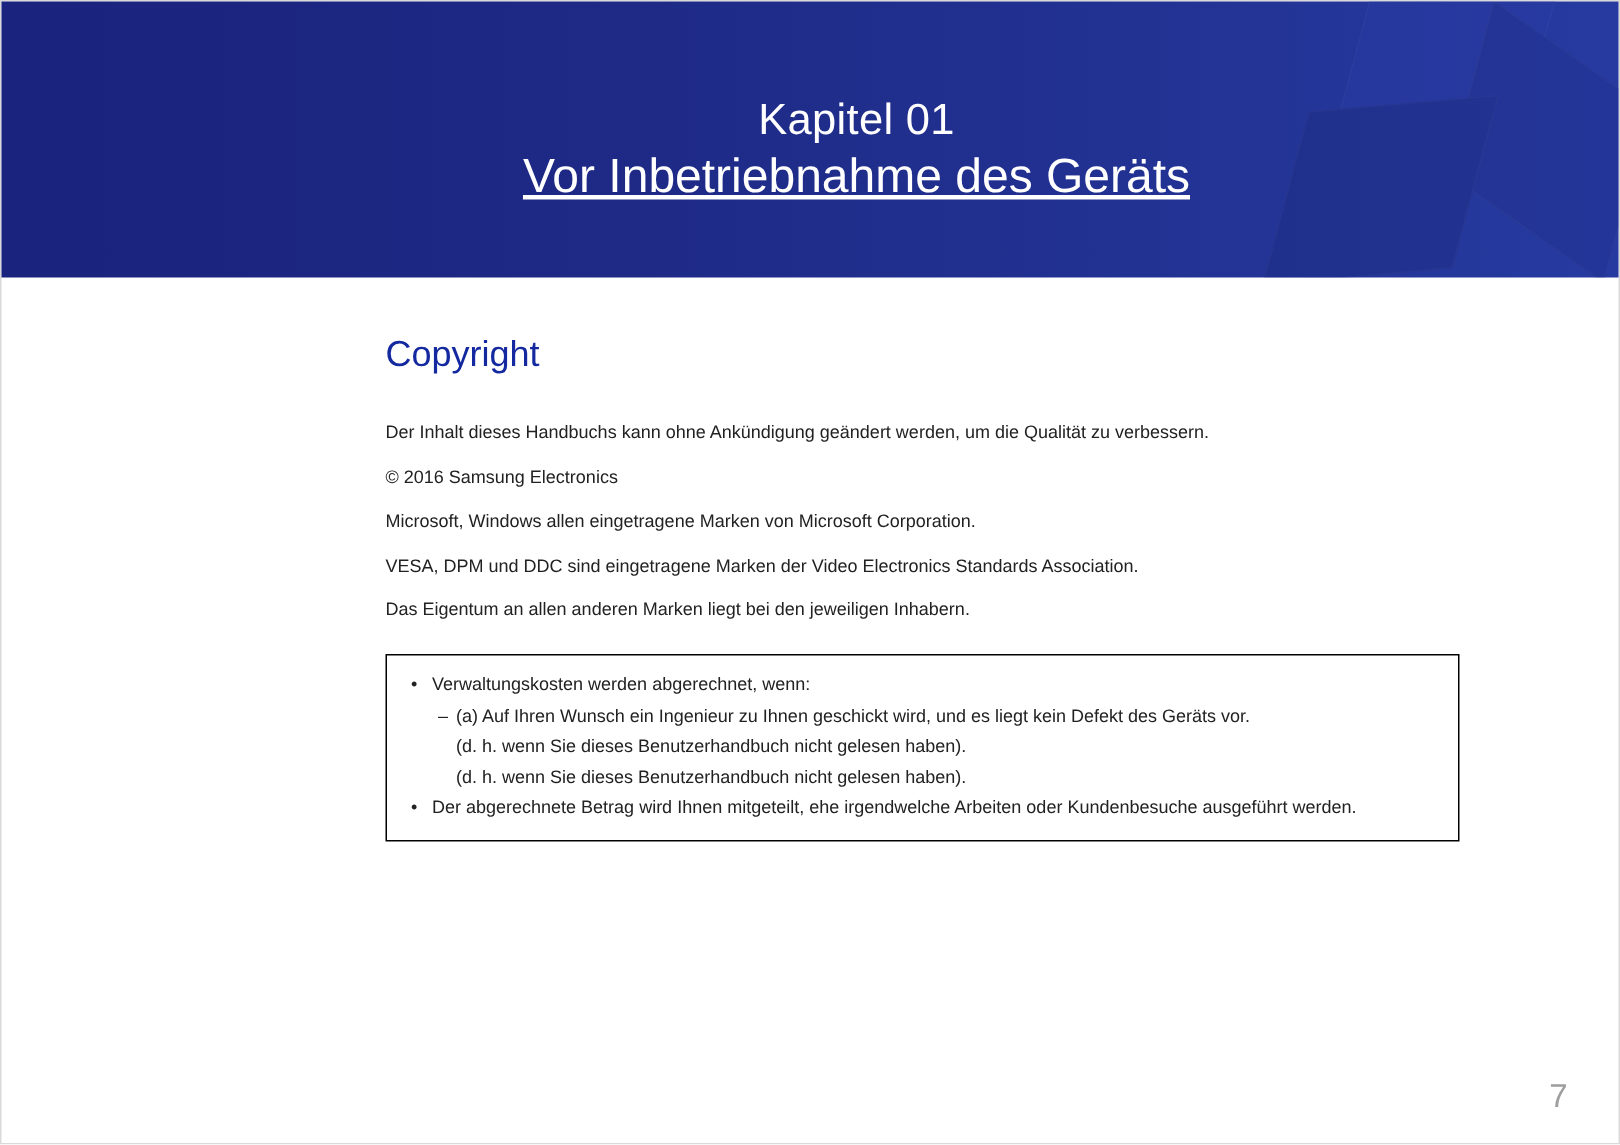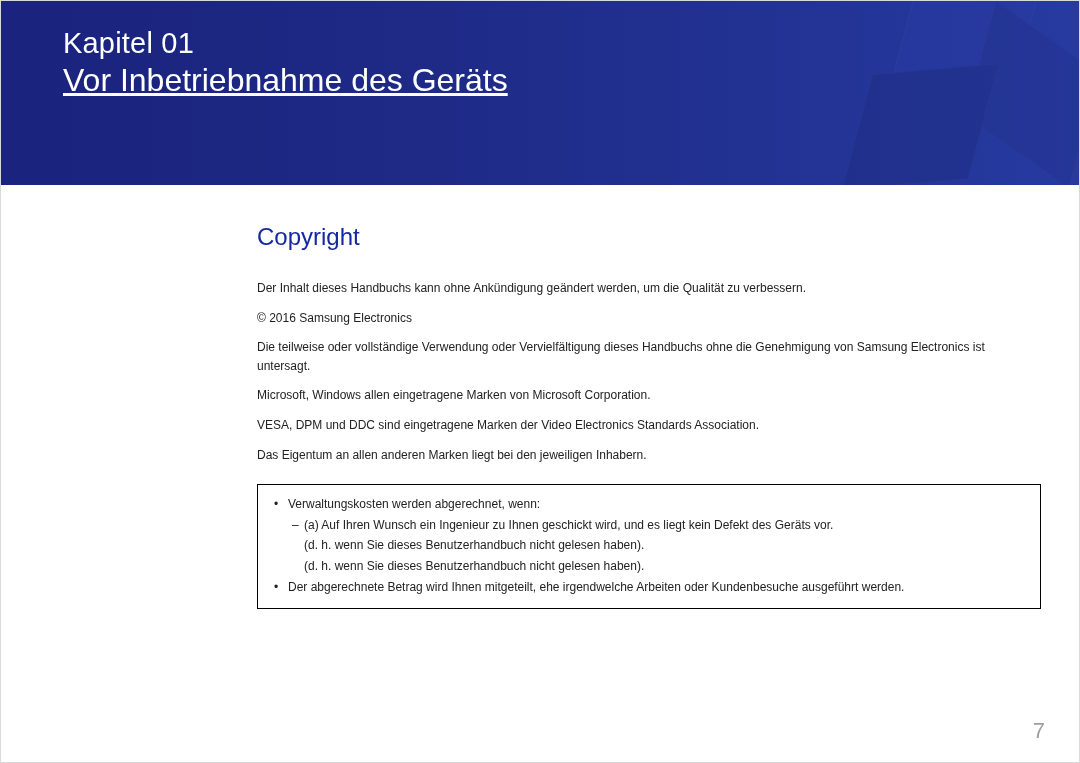--- a/index.html
+++ b/index.html
@@ -10,21 +10,22 @@
     height: 763px;
     background: #ffffff;
     border: 1px solid #d9d9d9;
   }
   .banner {
     position: relative;
     width: 100%;
     height: 184px;
     background: linear-gradient(90deg, #1a237e 0%, #1e2a86 40%, #263aa0 100%);
     overflow: hidden;
-    padding: 26px 0 0 62px;
+    padding: 63px 0 0 62px;
+    text-align: center;
   }
   .banner .cubes {
     position: absolute;
     right: -30px;
     top: -30px;
     width: 260px;
     height: 260px;
     opacity: 0.35;
     transform: rotate(15deg);
   }
@@ -62,21 +63,21 @@
   .para {
     font-size: 12px;
     color: #222;
     line-height: 1.55;
     margin-bottom: 11px;
   }
   .notice-box {
     border: 1px solid #000;
     margin-top: 20px;
     padding: 10px 14px 10px 6px;
-    width: 784px;
+    width: 716px;
   }
   .notice-box ul {
     list-style: none;
   }
   .notice-box li.bullet {
     position: relative;
     padding-left: 24px;
     font-size: 12px;
     color: #222;
     line-height: 1.55;
@@ -130,21 +131,20 @@
     </div>
     <div class="chapter-label">Kapitel 01</div>
     <div class="chapter-title">Vor Inbetriebnahme des Geräts</div>
   </div>
 
   <div class="content">
     <h2 class="section-heading">Copyright</h2>
 
     <p class="para">Der Inhalt dieses Handbuchs kann ohne Ankündigung geändert werden, um die Qualität zu verbessern.</p>
     <p class="para">© 2016 Samsung Electronics</p>
-    <p class="para">Die teilweise oder vollständige Verwendung oder Vervielfältigung dieses Handbuchs ohne die Genehmigung von Samsung Electronics ist untersagt.</p>
     <p class="para">Microsoft, Windows allen eingetragene Marken von Microsoft Corporation.</p>
     <p class="para">VESA, DPM und DDC sind eingetragene Marken der Video Electronics Standards Association.</p>
     <p class="para">Das Eigentum an allen anderen Marken liegt bei den jeweiligen Inhabern.</p>
 
     <div class="notice-box">
       <ul>
         <li class="bullet">Verwaltungskosten werden abgerechnet, wenn:</li>
         <li class="dash">(a) Auf Ihren Wunsch ein Ingenieur zu Ihnen geschickt wird, und es liegt kein Defekt des Geräts vor.</li>
         <li class="cont">(d. h. wenn Sie dieses Benutzerhandbuch nicht gelesen haben).</li>
         <li class="cont">(d. h. wenn Sie dieses Benutzerhandbuch nicht gelesen haben).</li>

